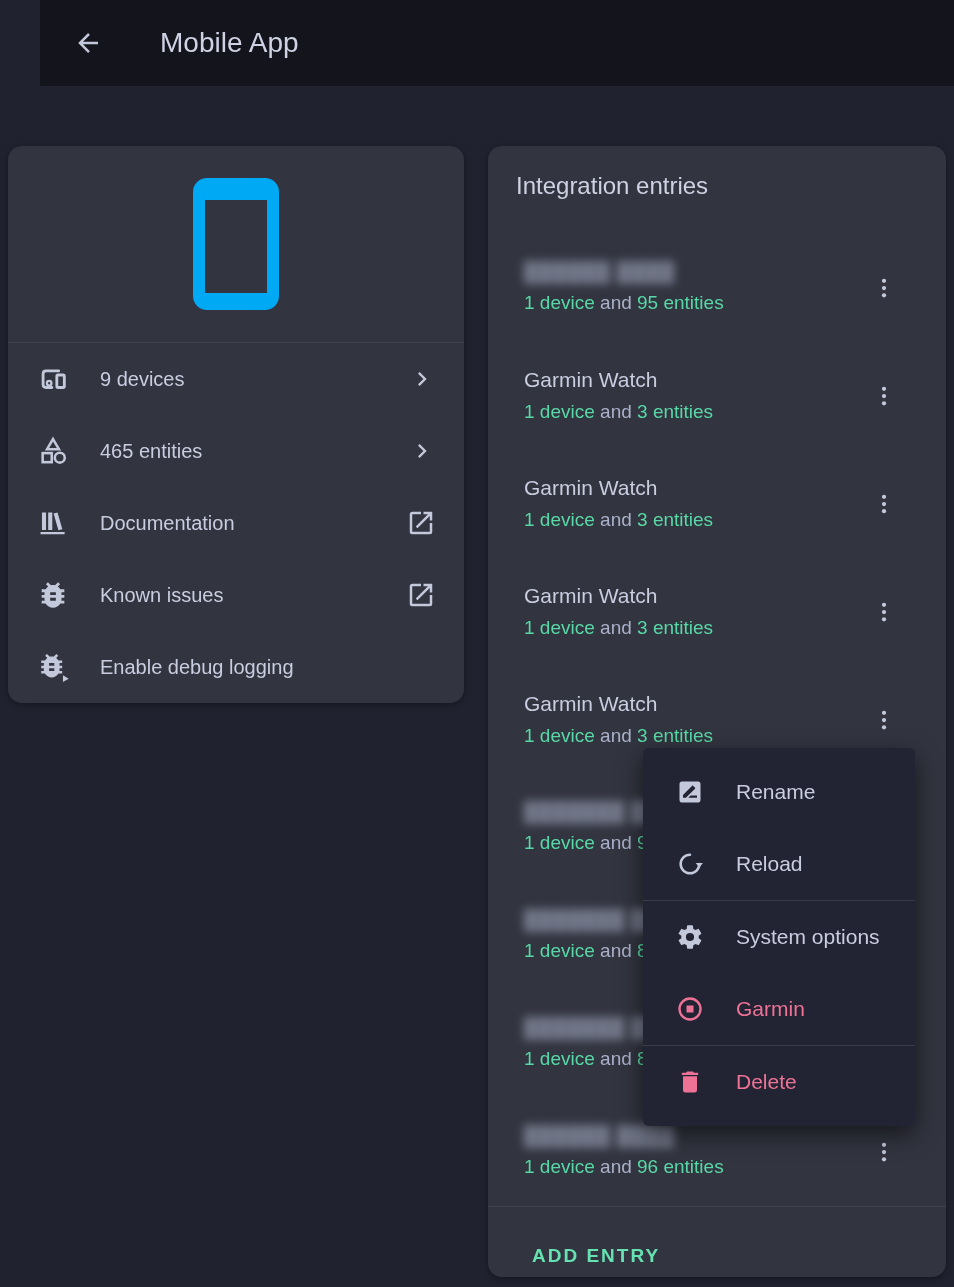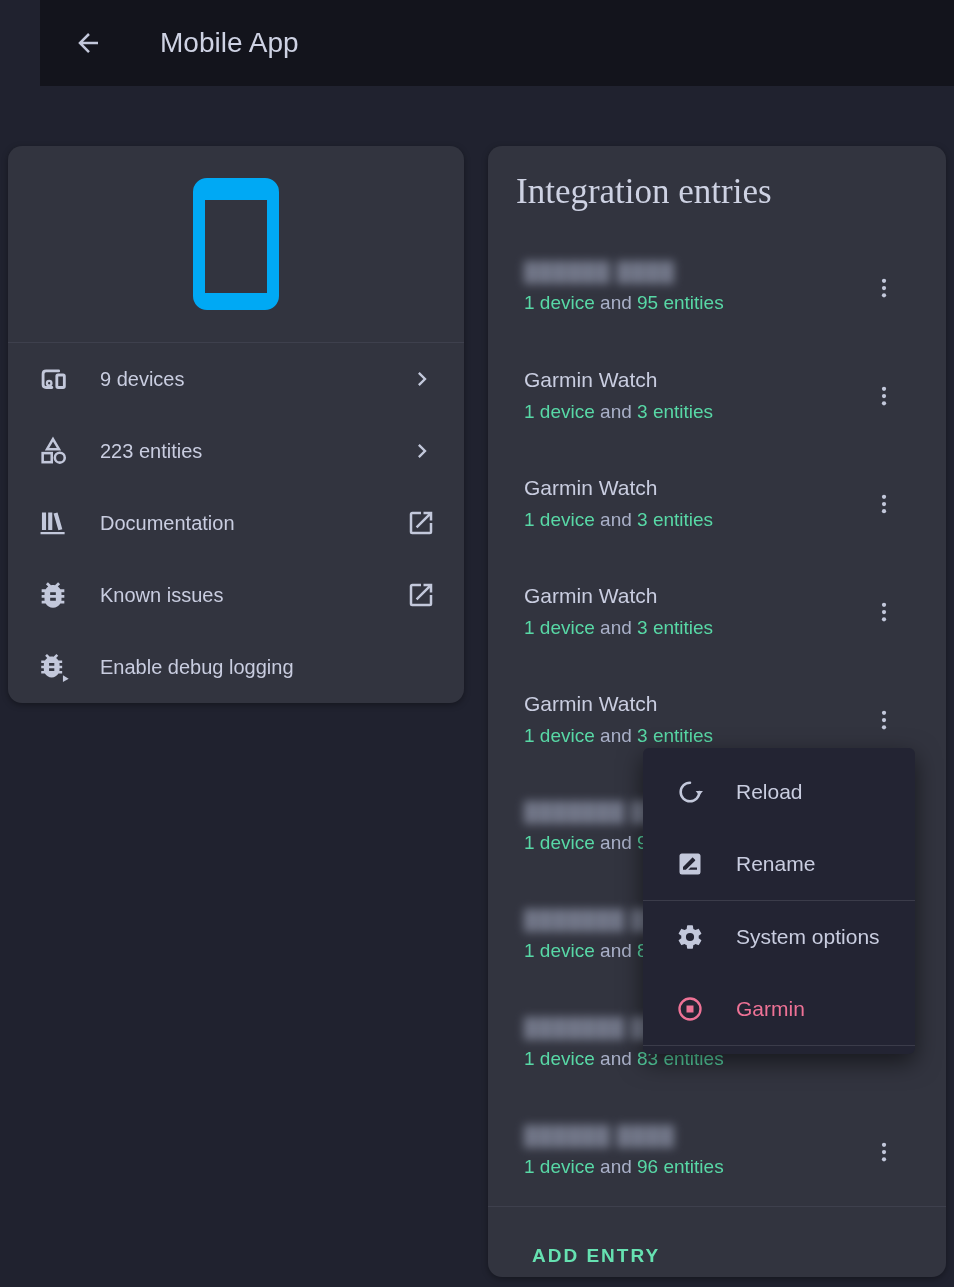--- a/index.html
+++ b/index.html
@@ -53,21 +53,21 @@
     height:72px; display:flex; align-items:center; gap:30px;
     padding:0 28px; cursor:pointer;
   }
   .info-row .row-icon{ width:34px; height:34px; color:var(--icon); flex:none; display:flex; align-items:center; }
   .info-row .row-label{ font-size:20px; color:var(--text); }
   .info-row .row-trailing{ margin-left:auto; color:var(--icon); display:flex; align-items:center; }
   
   .entries-card{ flex:1; display:flex; flex-direction:column; height:1131px; }
   .entries-title{
     height:88px; padding:26px 28px 0 28px;
-    font-size:35px; font-weight:400; color:var(--title);font-family:Liberation Serif, serif;
+    font-size:24px; font-weight:400; color:var(--title);
   }
   .entries-list{ flex:1; }
   .entry{
     height:108px; display:flex; align-items:center; padding-left:36px;
   }
   .entry-text{ display:flex; flex-direction:column; gap:9px;justify-content:center; }
   .entry-name{ font-size:21px; color:var(--text); }
   .entry-name.redacted{
     font-size:19px; color:#8a90a4; opacity:.75; filter:blur(5px); letter-spacing:1px;
   }
@@ -140,21 +140,21 @@
           </span>
         </div>
         <div class="info-row">
           <span class="row-icon">
             <svg width="34" height="34" viewBox="0 0 24 24">
               <path d="M12 3.6 L16.2 10.7 H7.8 Z" fill="none" stroke="currentColor" stroke-width="1.8"></path>
               <rect x="4.7" y="13.5" width="6.4" height="6.4" fill="none" stroke="currentColor" stroke-width="1.8"></rect>
               <circle cx="16.8" cy="16.7" r="3.5" fill="none" stroke="currentColor" stroke-width="1.8"></circle>
             </svg>
           </span>
-          <span class="row-label">223 entities</span>
+          <span class="row-label">465 entities</span>
           <span class="row-trailing">
             <svg width="28" height="28" viewBox="0 0 24 24">
               <path fill="currentColor" d="M8.6 16.6 L13.2 12 L8.6 7.4 L10 6 L16 12 L10 18 Z"></path>
             </svg>
           </span>
         </div>
         <div class="info-row">
           <span class="row-icon">
             <svg width="34" height="34" viewBox="0 0 24 24">
               <path fill="currentColor" d="M4.2 4.5h2.9v12.4H4.2zM8.6 4.5h2.9v12.4H8.6zM12.4 5.3l2.8-.8 3.4 11.9-2.8.8zM3.2 18.3h17v1.6h-17z"></path>
@@ -334,45 +334,53 @@
     <div class="entries-footer">
       <button class="add-entry-btn">ADD ENTRY</button>
     </div>
   </section>
 </div>
 
 <div class="context-menu">
     <div class="menu-item">
       <span class="menu-icon">
         <svg width="28" height="28" viewBox="0 0 24 24">
+          <path fill="currentColor" fill-rule="evenodd" d="M18,17H10.5L12.5,15H18M6,17V14.5L13.88,6.65C14.07,6.45 14.39,6.45 14.59,6.65L16.35,8.41C16.55,8.61 16.55,8.92 16.35,9.12L8.47,17M19,3H5C3.89,3 3,3.89 3,5V19A2,2 0 0,0 5,21H19A2,2 0 0,0 21,19V5C21,3.89 20.1,3 19,3Z"></path>
+        </svg>
+      </span>
+      <span class="menu-label">Rename</span>
+    </div>
+    <div class="menu-item">
+      <span class="menu-icon">
+        <svg width="28" height="28" viewBox="0 0 24 24">
           <path d="M12 4a8 8 0 1 0 8 8" fill="none" stroke="currentColor" stroke-width="2.2" stroke-linecap="round"></path>
           <path fill="currentColor" d="M16.9 11.2h6.2L20 15.1z"></path>
         </svg>
       </span>
       <span class="menu-label">Reload</span>
     </div>
-    <div class="menu-item">
-      <span class="menu-icon">
-        <svg width="28" height="28" viewBox="0 0 24 24">
-          <path fill="currentColor" fill-rule="evenodd" d="M18,17H10.5L12.5,15H18M6,17V14.5L13.88,6.65C14.07,6.45 14.39,6.45 14.59,6.65L16.35,8.41C16.55,8.61 16.55,8.92 16.35,9.12L8.47,17M19,3H5C3.89,3 3,3.89 3,5V19A2,2 0 0,0 5,21H19A2,2 0 0,0 21,19V5C21,3.89 20.1,3 19,3Z"></path>
-        </svg>
-      </span>
-      <span class="menu-label">Rename</span>
-    </div>
     <div class="menu-divider"></div>
     <div class="menu-item">
       <span class="menu-icon">
         <svg width="28" height="28" viewBox="0 0 24 24">
           <path fill="currentColor" fill-rule="evenodd" d="M12,15.5A3.5,3.5 0 0,1 8.5,12A3.5,3.5 0 0,1 12,8.5A3.5,3.5 0 0,1 15.5,12A3.5,3.5 0 0,1 12,15.5M19.43,12.97C19.47,12.65 19.5,12.33 19.5,12C19.5,11.67 19.47,11.34 19.43,11L21.54,9.37C21.73,9.22 21.78,8.95 21.66,8.73L19.66,5.27C19.54,5.05 19.27,4.96 19.05,5.05L16.56,6.05C16.04,5.66 15.5,5.32 14.87,5.07L14.5,2.42C14.46,2.18 14.25,2 14,2H10C9.75,2 9.54,2.18 9.5,2.42L9.13,5.07C8.5,5.32 7.96,5.66 7.44,6.05L4.95,5.05C4.73,4.96 4.46,5.05 4.34,5.27L2.34,8.73C2.21,8.95 2.27,9.22 2.46,9.37L4.57,11C4.53,11.34 4.5,11.67 4.5,12C4.5,12.33 4.53,12.65 4.57,12.97L2.46,14.63C2.27,14.78 2.21,15.05 2.34,15.27L4.34,18.73C4.46,18.95 4.73,19.03 4.95,18.95L7.44,17.94C7.96,18.34 8.5,18.68 9.13,18.93L9.5,21.58C9.54,21.82 9.75,22 10,22H14C14.25,22 14.46,21.82 14.5,21.58L14.87,18.93C15.5,18.67 16.04,18.34 16.56,17.94L19.05,18.95C19.27,19.03 19.54,18.95 19.66,18.73L21.66,15.27C21.78,15.05 21.73,14.78 21.54,14.63L19.43,12.97Z"></path>
         </svg>
       </span>
       <span class="menu-label">System options</span>
     </div>
     <div class="menu-item danger">
       <span class="menu-icon">
         <svg width="28" height="28" viewBox="0 0 24 24">
           <path fill="currentColor" fill-rule="evenodd" d="M12,2A10,10 0 0,0 2,12A10,10 0 0,0 12,22A10,10 0 0,0 22,12A10,10 0 0,0 12,2M12,4A8,8 0 0,1 20,12A8,8 0 0,1 12,20A8,8 0 0,1 4,12A8,8 0 0,1 12,4M9,9H15V15H9Z"></path>
         </svg>
       </span>
       <span class="menu-label">Garmin</span>
     </div>
     <div class="menu-divider"></div>
+    <div class="menu-item danger">
+      <span class="menu-icon">
+        <svg width="28" height="28" viewBox="0 0 24 24">
+          <path fill="currentColor" d="M19,4H15.5L14.5,3H9.5L8.5,4H5V6H19M6,19A2,2 0 0,0 8,21H16A2,2 0 0,0 18,19V7H6V19Z"></path>
+        </svg>
+      </span>
+      <span class="menu-label">Delete</span>
+    </div>
   </div>
 
 </body></html>

